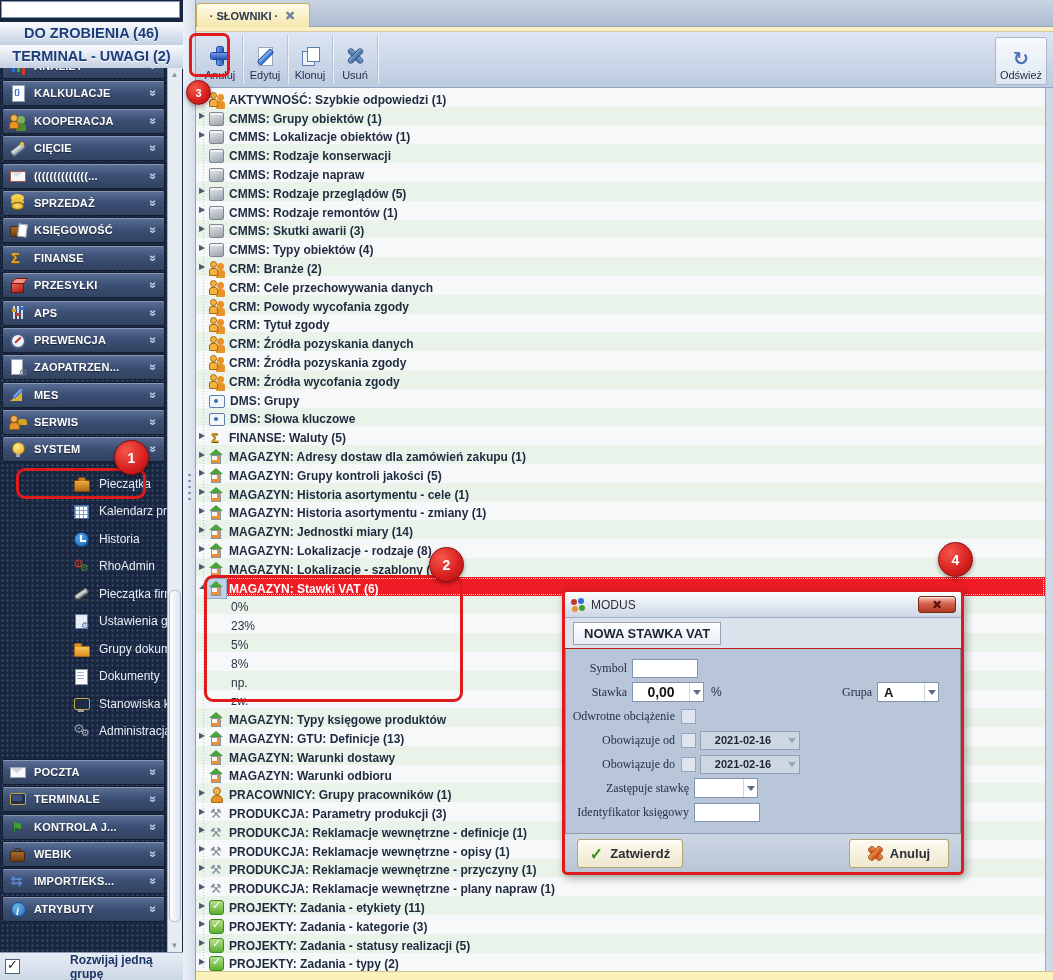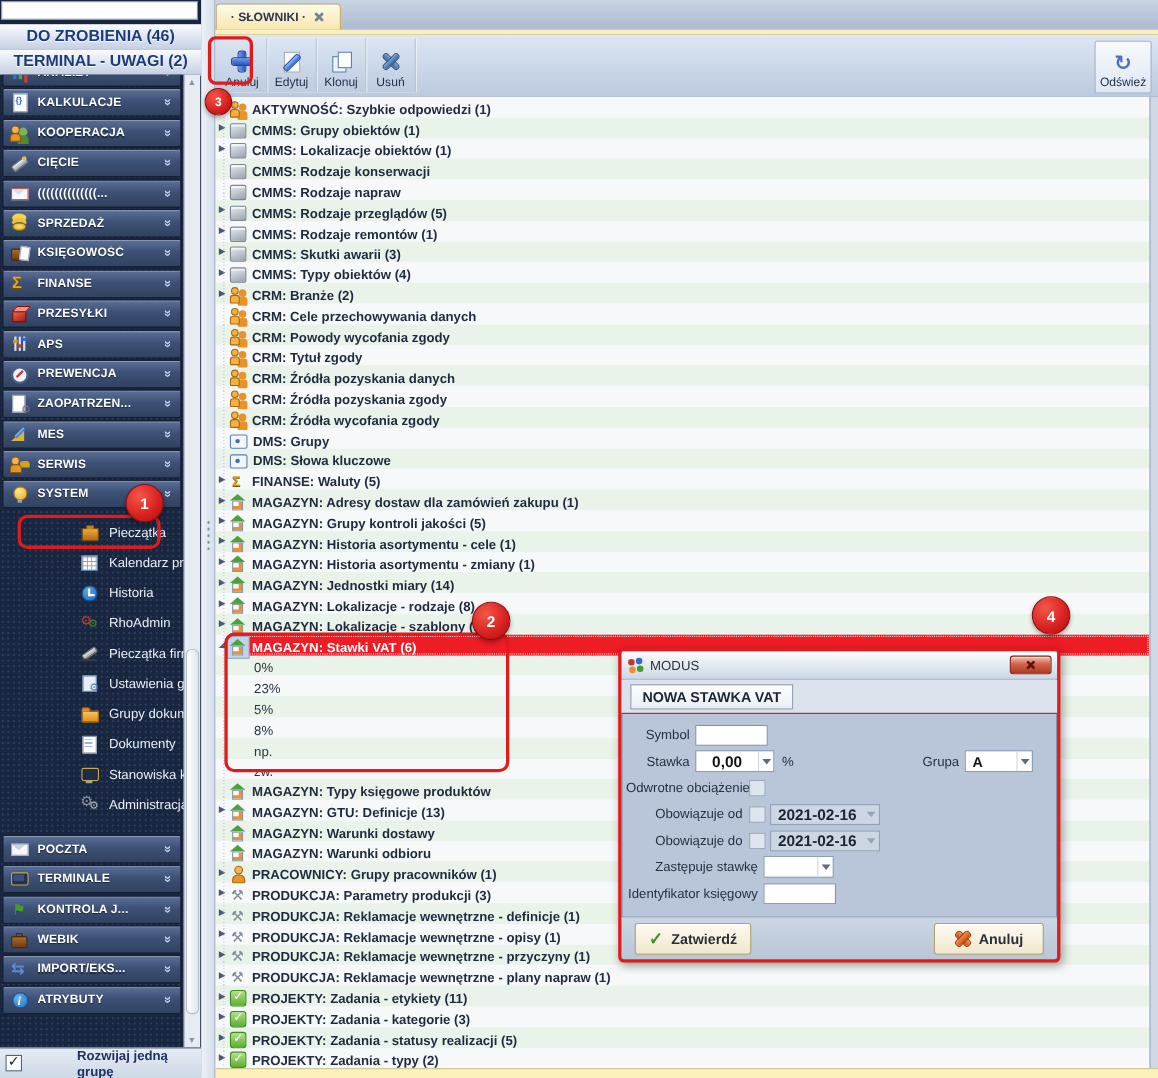--- a/index.html
+++ b/index.html
@@ -257,33 +257,33 @@
       box-shadow:7px -1px 0 #2f6bd9,1px 7px 0 #e8932a,8px 6px 0 #3f9e2f;}
   .dclose{margin-left:auto;width:38px;height:17px;box-sizing:border-box;cursor:pointer;
       background:linear-gradient(#f4c3b6,#d4624a 45%,#b03a24);border:1px solid #7c2614;border-radius:3px;
       display:flex;align-items:center;justify-content:center;box-shadow:inset 0 1px 0 rgba(255,255,255,.55);}
   .dclose .xi{color:#5c150a;transform:scale(.8);}
   .dheadstrip{height:30px;background:#dbe2ec;border-bottom:1px solid #b91c1c;}
   .dheadbox{display:inline-block;margin:4px 0 0 8px;padding:3px 10px;background:linear-gradient(#fff,#e9edf4);
       border:1px solid #97a3b4;font-weight:bold;font-size:13px;color:#1b2533;}
   .dform{padding:9px 10px 0 4px;}
   .drow{display:flex;align-items:center;margin-bottom:4px;height:20px;}
-  .dlabel{font-size:12px;color:#273043;text-align:right;flex:none;white-space:nowrap;}
+  .dlabel{font-size:12px;color:#273043;text-align:right;flex:none;white-space:nowrap;font-family:Liberation Serif, serif;}
   .w56{width:58px}.w104{width:106px}.w118{width:120px}
   .tinput{background:#fff;border:1px solid #7f93b4;height:19px;box-sizing:border-box;margin-left:5px;
       font-size:12px;padding:0 3px;outline:none;}
   .combo{display:flex;align-items:center;background:#fff;border:1px solid #7f93b4;height:20px;
       box-sizing:border-box;margin-left:5px;cursor:pointer;}
   .combo .val{flex:1;font-weight:bold;font-size:14px;text-align:center;color:#111;}
   .combo .ddb{width:13px;height:100%;display:flex;align-items:center;justify-content:center;border-left:1px solid #cdd6e2;}
   .tri{width:0;height:0;border-left:4px solid transparent;border-right:4px solid transparent;border-top:5px solid #5a6b84;}
   .tri.dis{border-top-color:#97a5b8;}
   .datecombo{background:#cdd7e3;border:1px solid #93a1b5;height:19px;width:100px;display:flex;
       align-items:center;margin-left:4px;box-sizing:border-box;cursor:pointer;}
-  .datecombo .val{flex:1;text-align:center;font-weight:bold;font-size:14px;color:#1c2533;}
+  .datecombo .val{flex:1;text-align:center;font-weight:bold;font-size:11px;color:#1c2533;}
   .datecombo .ddb{width:14px;display:flex;align-items:center;justify-content:center;}
   .dcb{width:13px;height:13px;background:#dfe5ee;border:1px solid #98a5b8;margin-left:6px;flex:none;cursor:pointer;}
   .pct{margin-left:7px;font-size:12px;color:#273043;}
   .grp{margin-left:auto;margin-right:12px;display:flex;align-items:center;}
   .grp .combo{width:62px;} .grp .combo .val{text-align:left;padding-left:6px;font-size:13px;}
   .dfooter{position:absolute;left:0;right:0;bottom:0;height:38px;border-top:1px solid #8d9cb2;
       background:linear-gradient(#ccd6e3,#bac6d6);display:flex;align-items:center;
       justify-content:space-between;padding:0 12px;border-radius:0 0 3px 3px;}
   .dbtn{height:27px;display:flex;align-items:center;justify-content:center;gap:7px;cursor:pointer;
       background:linear-gradient(#fdfaf0,#efe7cd);border:1px solid #b3a276;border-radius:3px;

